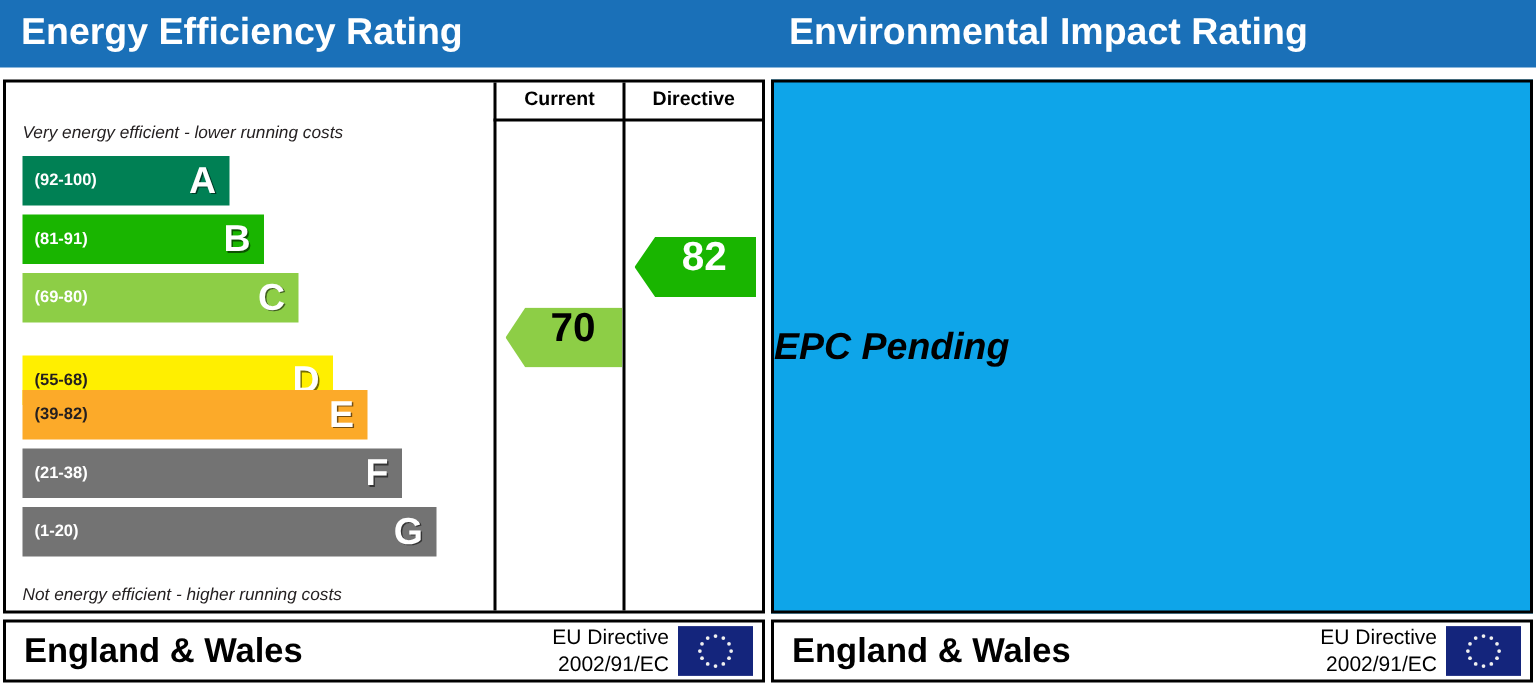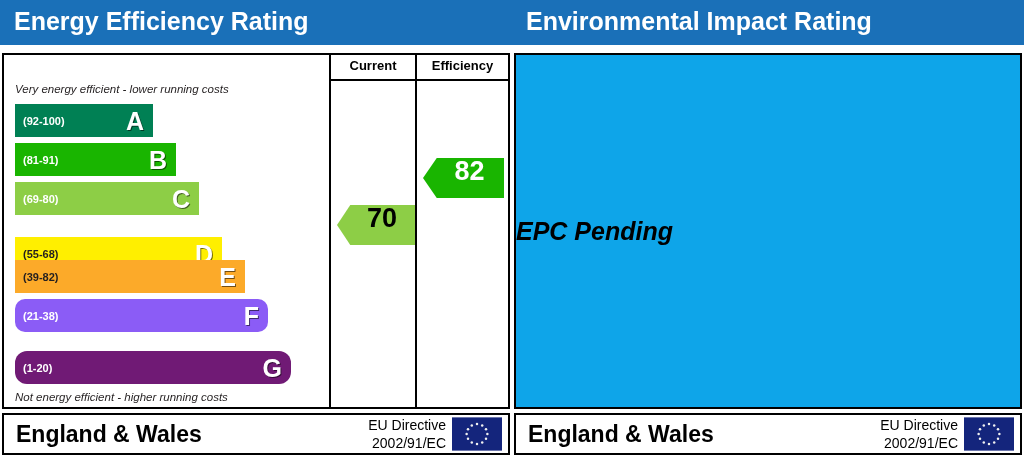--- a/index.html
+++ b/index.html
@@ -232,21 +232,21 @@
       <div class="title-text">Energy Efficiency Rating</div>
     </div>
 
     <div class="chart-frame">
 
       <div class="col-div col-div-1"></div>
       <div class="col-div col-div-2"></div>
       <div class="head-sep"></div>
 
       <div class="col-head col-head-current">Current</div>
-      <div class="col-head col-head-potential">Efficiency</div>
+      <div class="col-head col-head-potential">Directive</div>
 
       <div class="bands-area">
 
         <div class="caption caption-top">Very energy efficient - lower running costs</div>
 
         <div class="band" style="top:23px; width:138px; background:#008054;">
           <span class="band-range rng-light">(92-100)</span>
           <span class="band-letter">A</span>
         </div>
 
@@ -263,26 +263,26 @@
         <div class="band" style="top:156px; width:207px; background:#ffef00;">
           <span class="band-range rng-dark">(55-68)</span>
           <span class="band-letter">D</span>
         </div>
 
         <div class="band" style="top:179px; width:230px; background:#fcaa29;">
           <span class="band-range rng-dark">(39-82)</span>
           <span class="band-letter">E</span>
         </div>
 
-        <div class="band" style="top:218px; width:253px; background:#8b5cf6;border-radius:10px;">
+        <div class="band" style="top:218px; width:253px; background:#737373;">
           <span class="band-range rng-light">(21-38)</span>
           <span class="band-letter">F</span>
         </div>
 
-        <div class="band" style="top:270px; width:276px; background:#701a75;border-radius:12px;">
+        <div class="band" style="top:257px; width:276px; background:#737373;">
           <span class="band-range rng-light">(1-20)</span>
           <span class="band-letter">G</span>
         </div>
 
         <div class="caption caption-bottom">Not energy efficient - higher running costs</div>
       </div>
 
       <div class="rating-arrow" style="left:333px; top:150px; width:78px; background:#8dce46;">
         <span class="rating-value" style="color:#000000;">70</span>
       </div>

